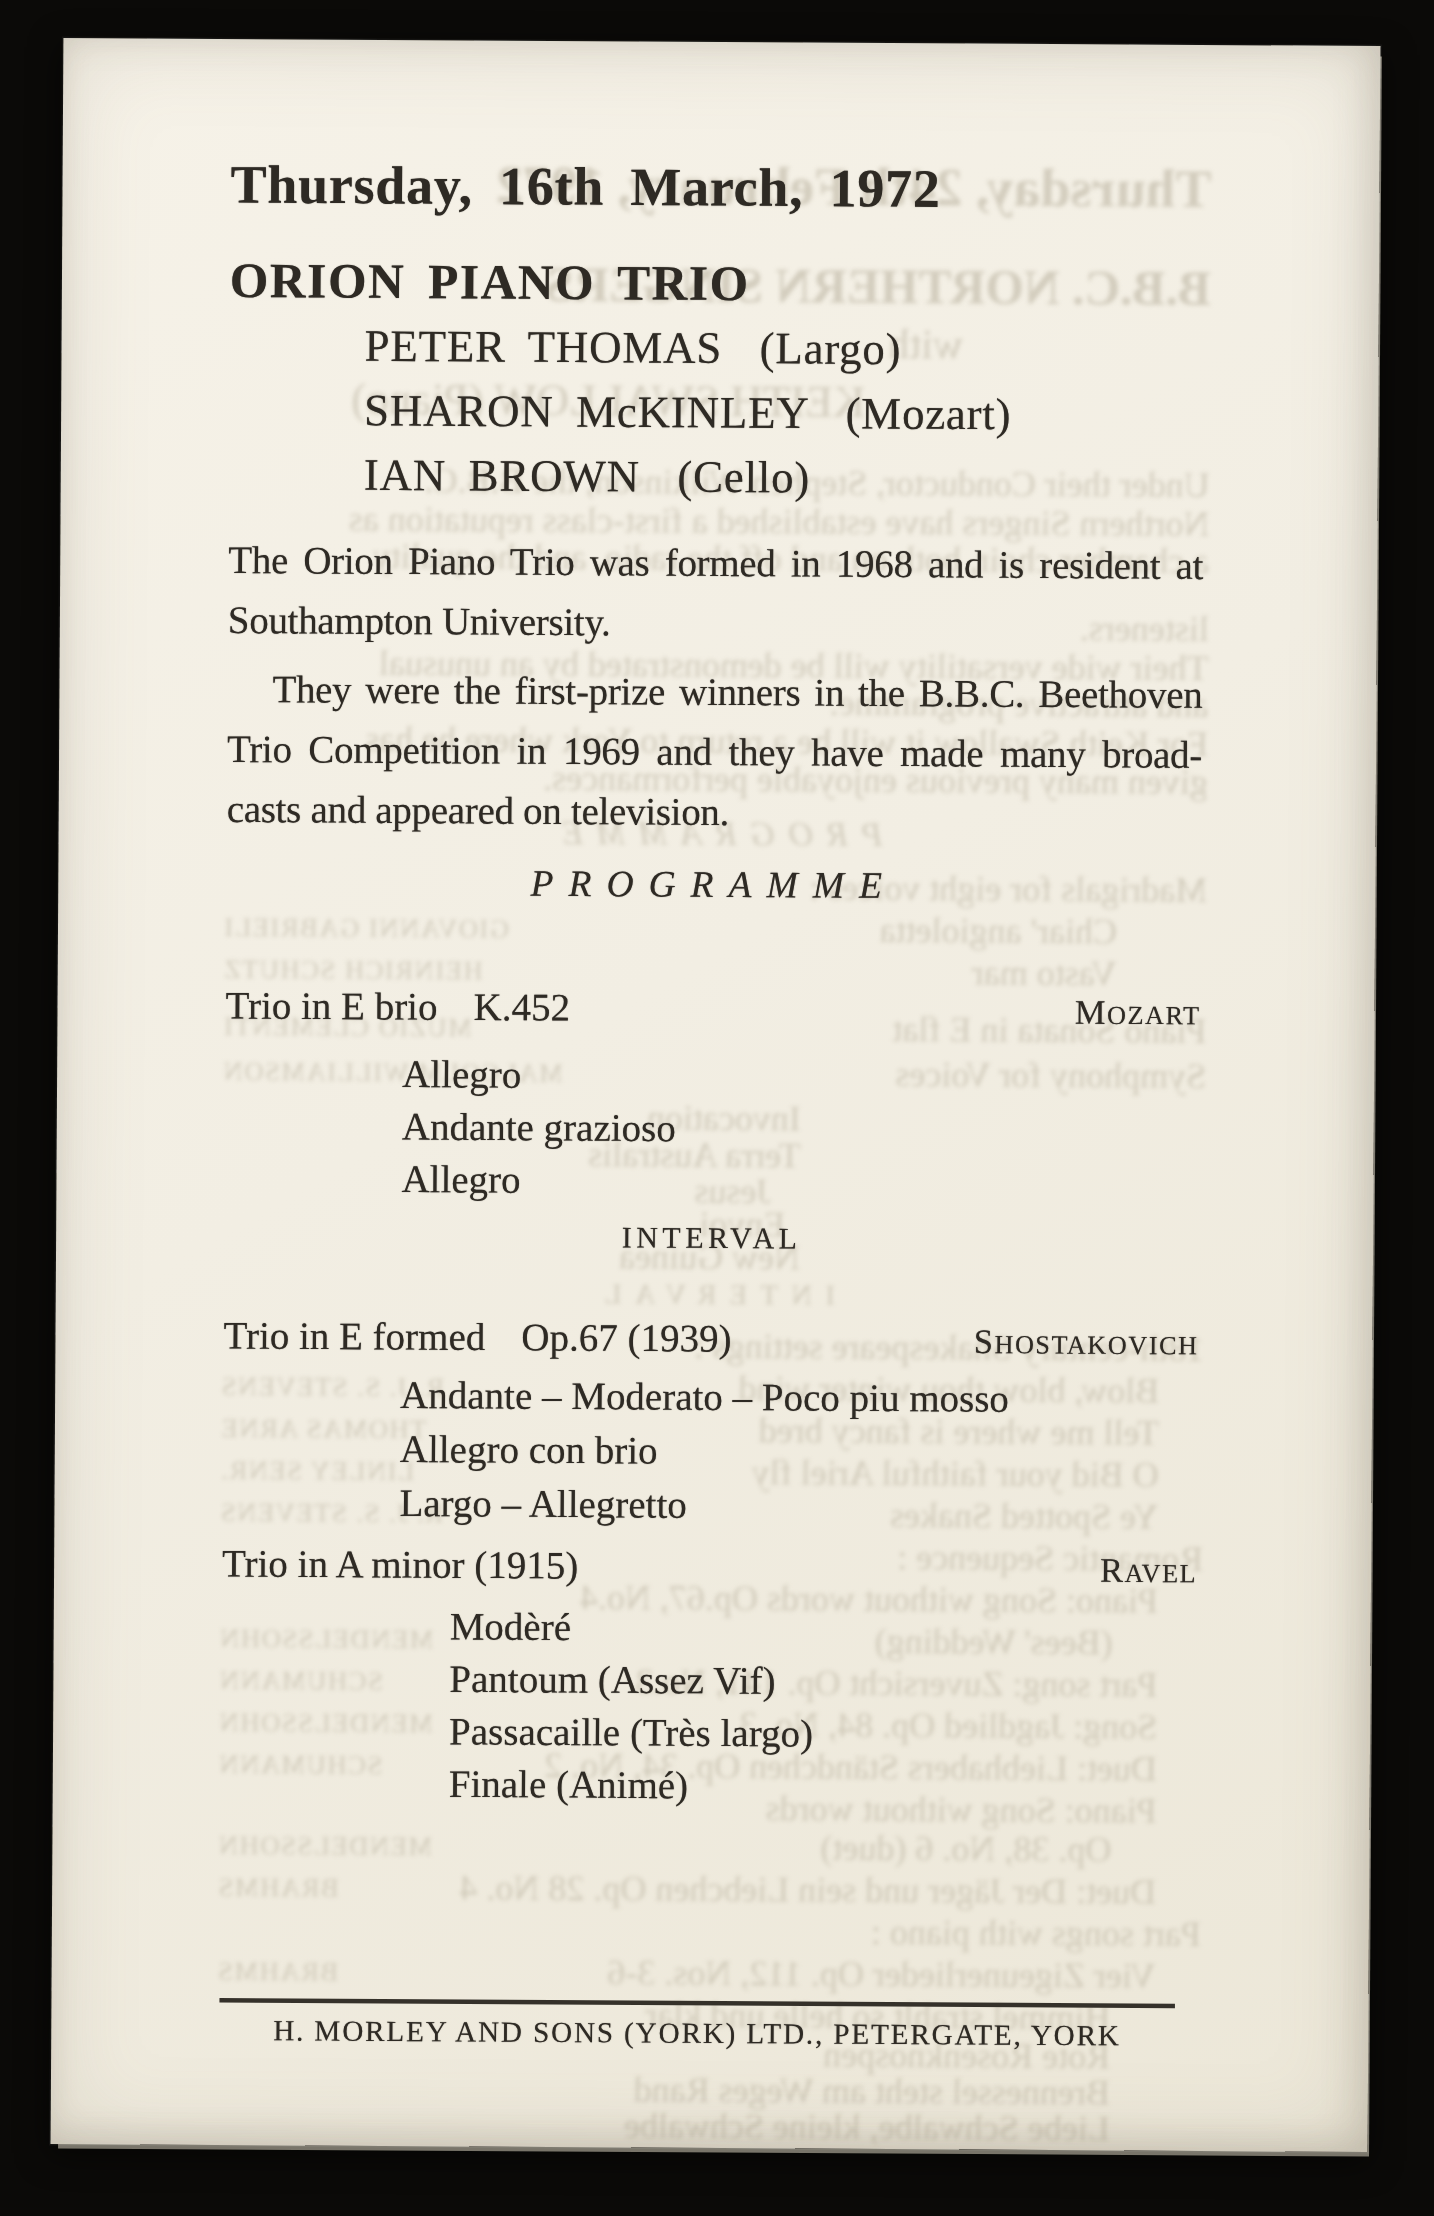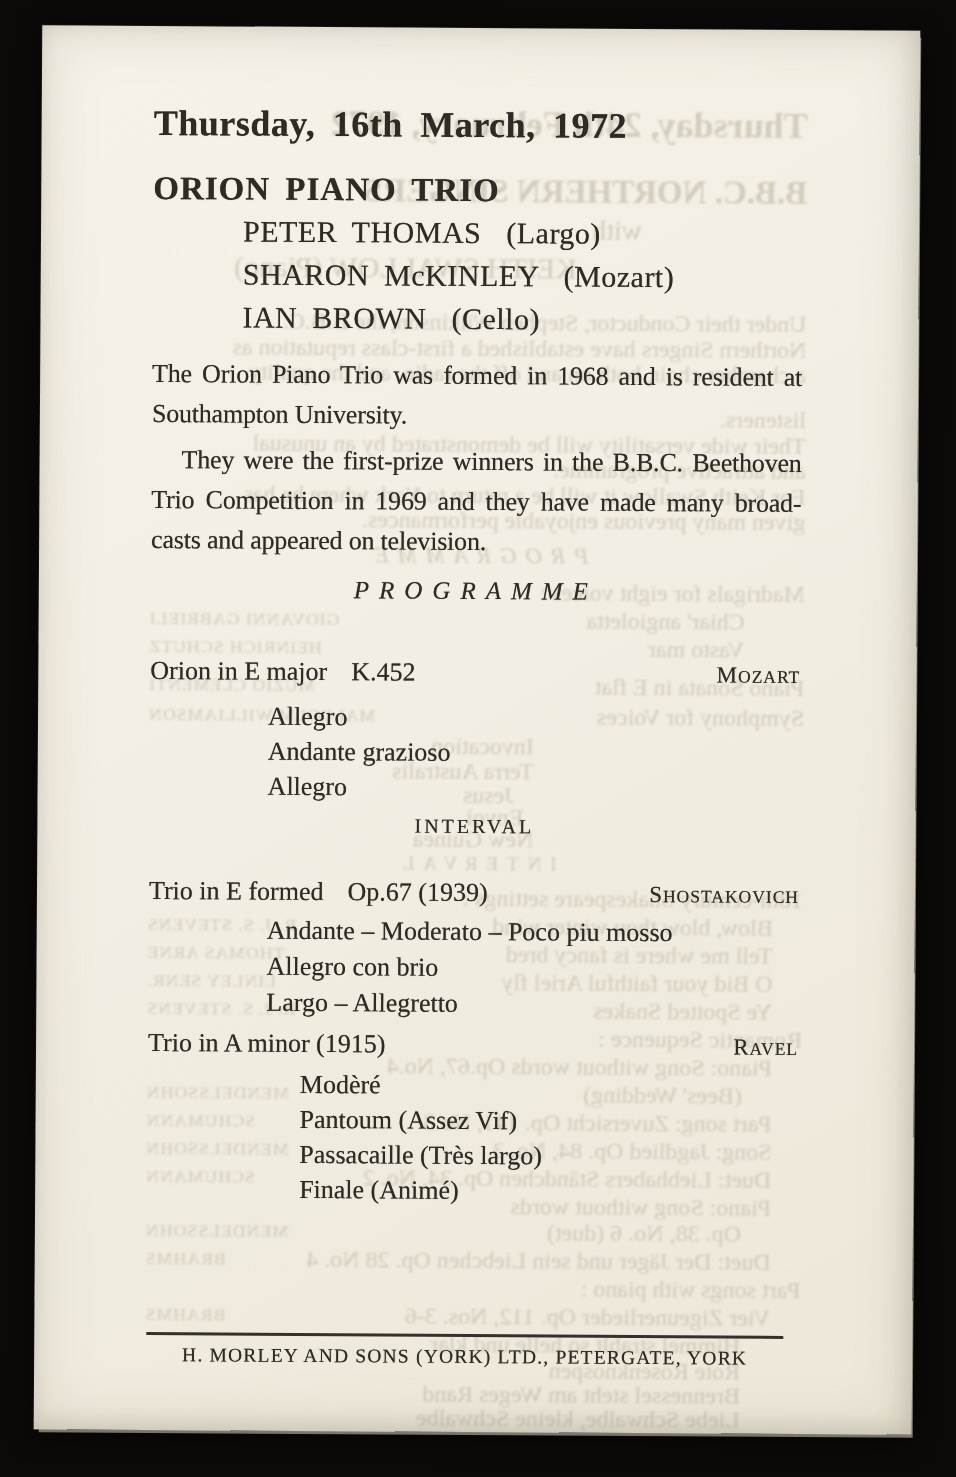--- a/index.html
+++ b/index.html
@@ -186,21 +186,21 @@
 
     <div class="abs para para2">
       <div class="pline ind inkline">They were the first-prize winners in the B.B.C. Beethoven</div>
       <div class="pline inkline">Trio Competition in 1969 and they have made many broad-</div>
       <div class="pline last inkline">casts and appeared on television.</div>
     </div>
 
     <div class="abs programme-heading inkline">PROGRAMME</div>
 
     <div class="abs workhead work1h inkline">
-      <span class="wtitle">Orion in E major</span>
+      <span class="wtitle">Trio in E brio</span>
       <span class="wcat">K.452</span>
       <span class="composer">Mozart</span>
     </div>
     <div class="abs movements mv1">
       <div class="movement inkline">Allegro</div>
       <div class="movement inkline">Andante grazioso</div>
       <div class="movement inkline">Allegro</div>
     </div>
 
     <div class="abs interval inkline">INTERVAL</div>

